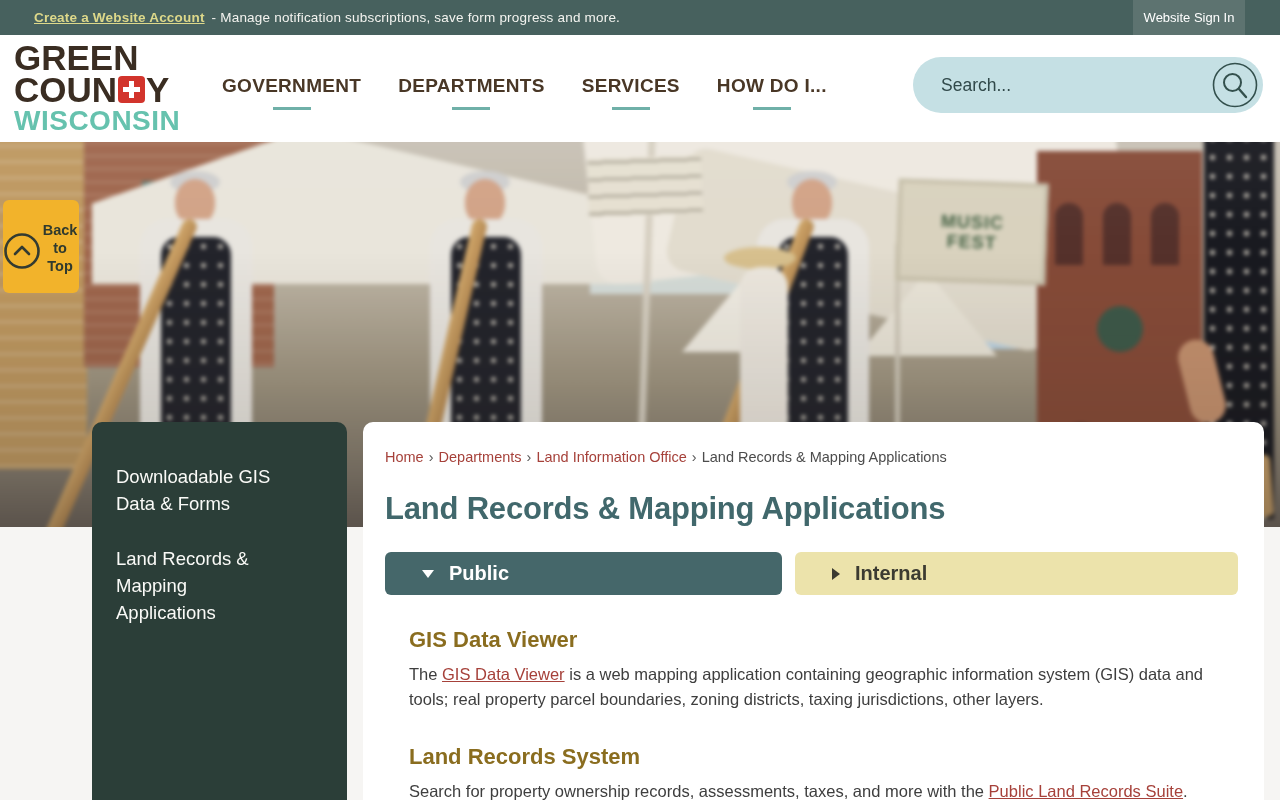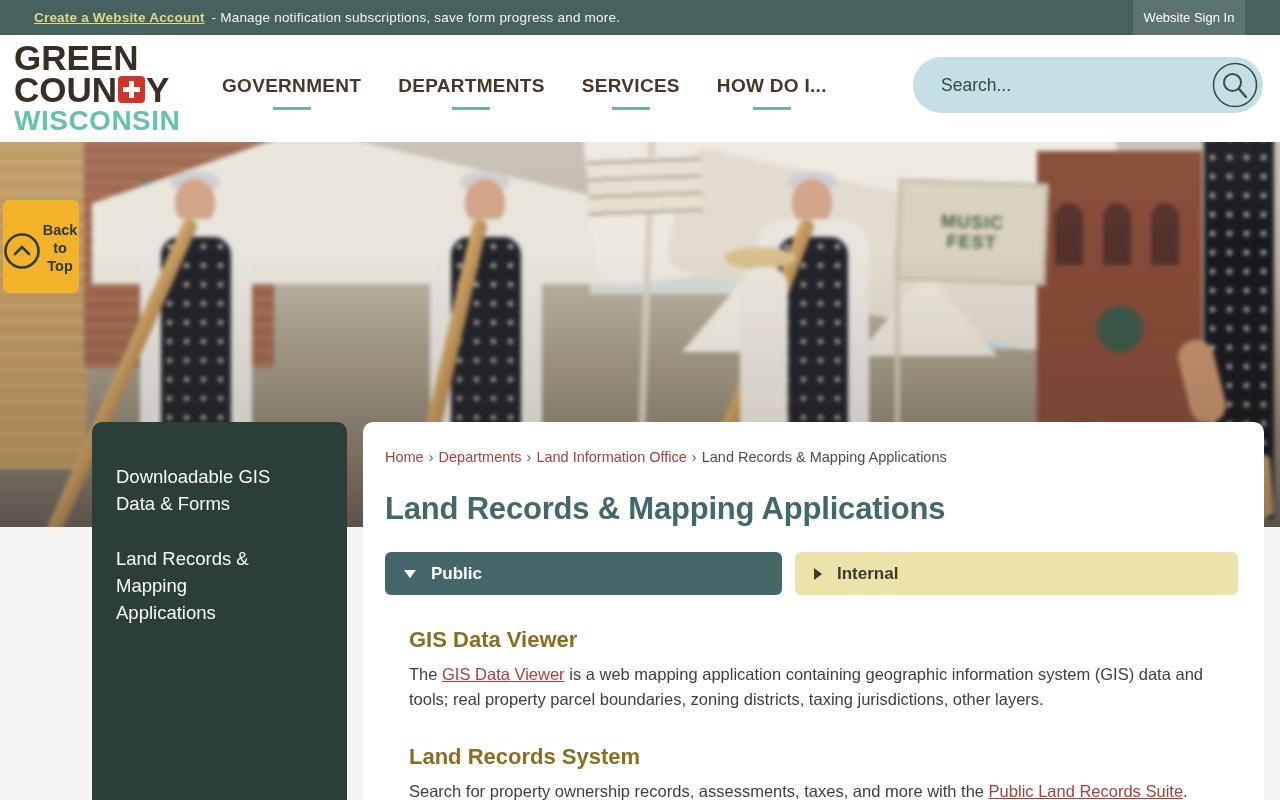--- a/index.html
+++ b/index.html
@@ -95,21 +95,21 @@
   .sidebar { margin-left:92px; width:255px; height:100%; background:#2b3e38; border-radius:10px 10px 0 0; padding:41px 0 0 24px; }
   .side-item { display:block; width:166px; color:#fafaf7; font-size:18.5px; line-height:27px; margin-bottom:28px; cursor:pointer; text-decoration:none; }
 
   .content { margin-left:16px; width:901px; height:100%; background:#fff; border-radius:10px 10px 0 0; padding:27px 26px 0 22px; }
   .breadcrumb { font-size:14.5px; color:#4c4c4c; }
   .crumb-link { color:#a6413a; cursor:pointer; text-decoration:none; }
   .crumb-sep { margin:0 5px; color:#5a5a5a; }
   .crumb-current { color:#4c4c4c; }
   .page-heading { margin-top:26px; font-size:31px; font-weight:800; color:#41686c; letter-spacing:-.2px; }
   .tabs { margin-top:25px; display:flex; gap:13px; }
-  .tab { height:43px; border-radius:6px; display:flex; align-items:center; padding-left:19px; font-size:17px; font-weight:700; cursor:pointer; border:none; font-family:inherit; }
+  .tab { height:43px; border-radius:6px; display:flex; align-items:center; padding-left:37px; font-size:20px; font-weight:700; cursor:pointer; border:none; font-family:inherit; }
   .tab-public { width:397px; background:#45676a; color:#fff; }
   .tab-internal { flex:1; background:#ece3ab; color:#3c3b31; }
   .tri-down { width:0; height:0; border-left:6px solid transparent; border-right:6px solid transparent; border-top:8px solid #fff; margin-right:15px; }
   .tri-right { width:0; height:0; border-top:6px solid transparent; border-bottom:6px solid transparent; border-left:8px solid #3c3b31; margin-right:15px; }
   .sections { padding-left:24px; }
   .section-heading { margin-top:32px; font-size:22px; font-weight:700; color:#8a6d1f; }
   .section-text { margin-top:9px; font-size:16.5px; line-height:25px; color:#3e3e3e; max-width:812px; }
   .inline-link { color:#a6413a; text-decoration:underline; cursor:pointer; }
 </style>
 </head>

